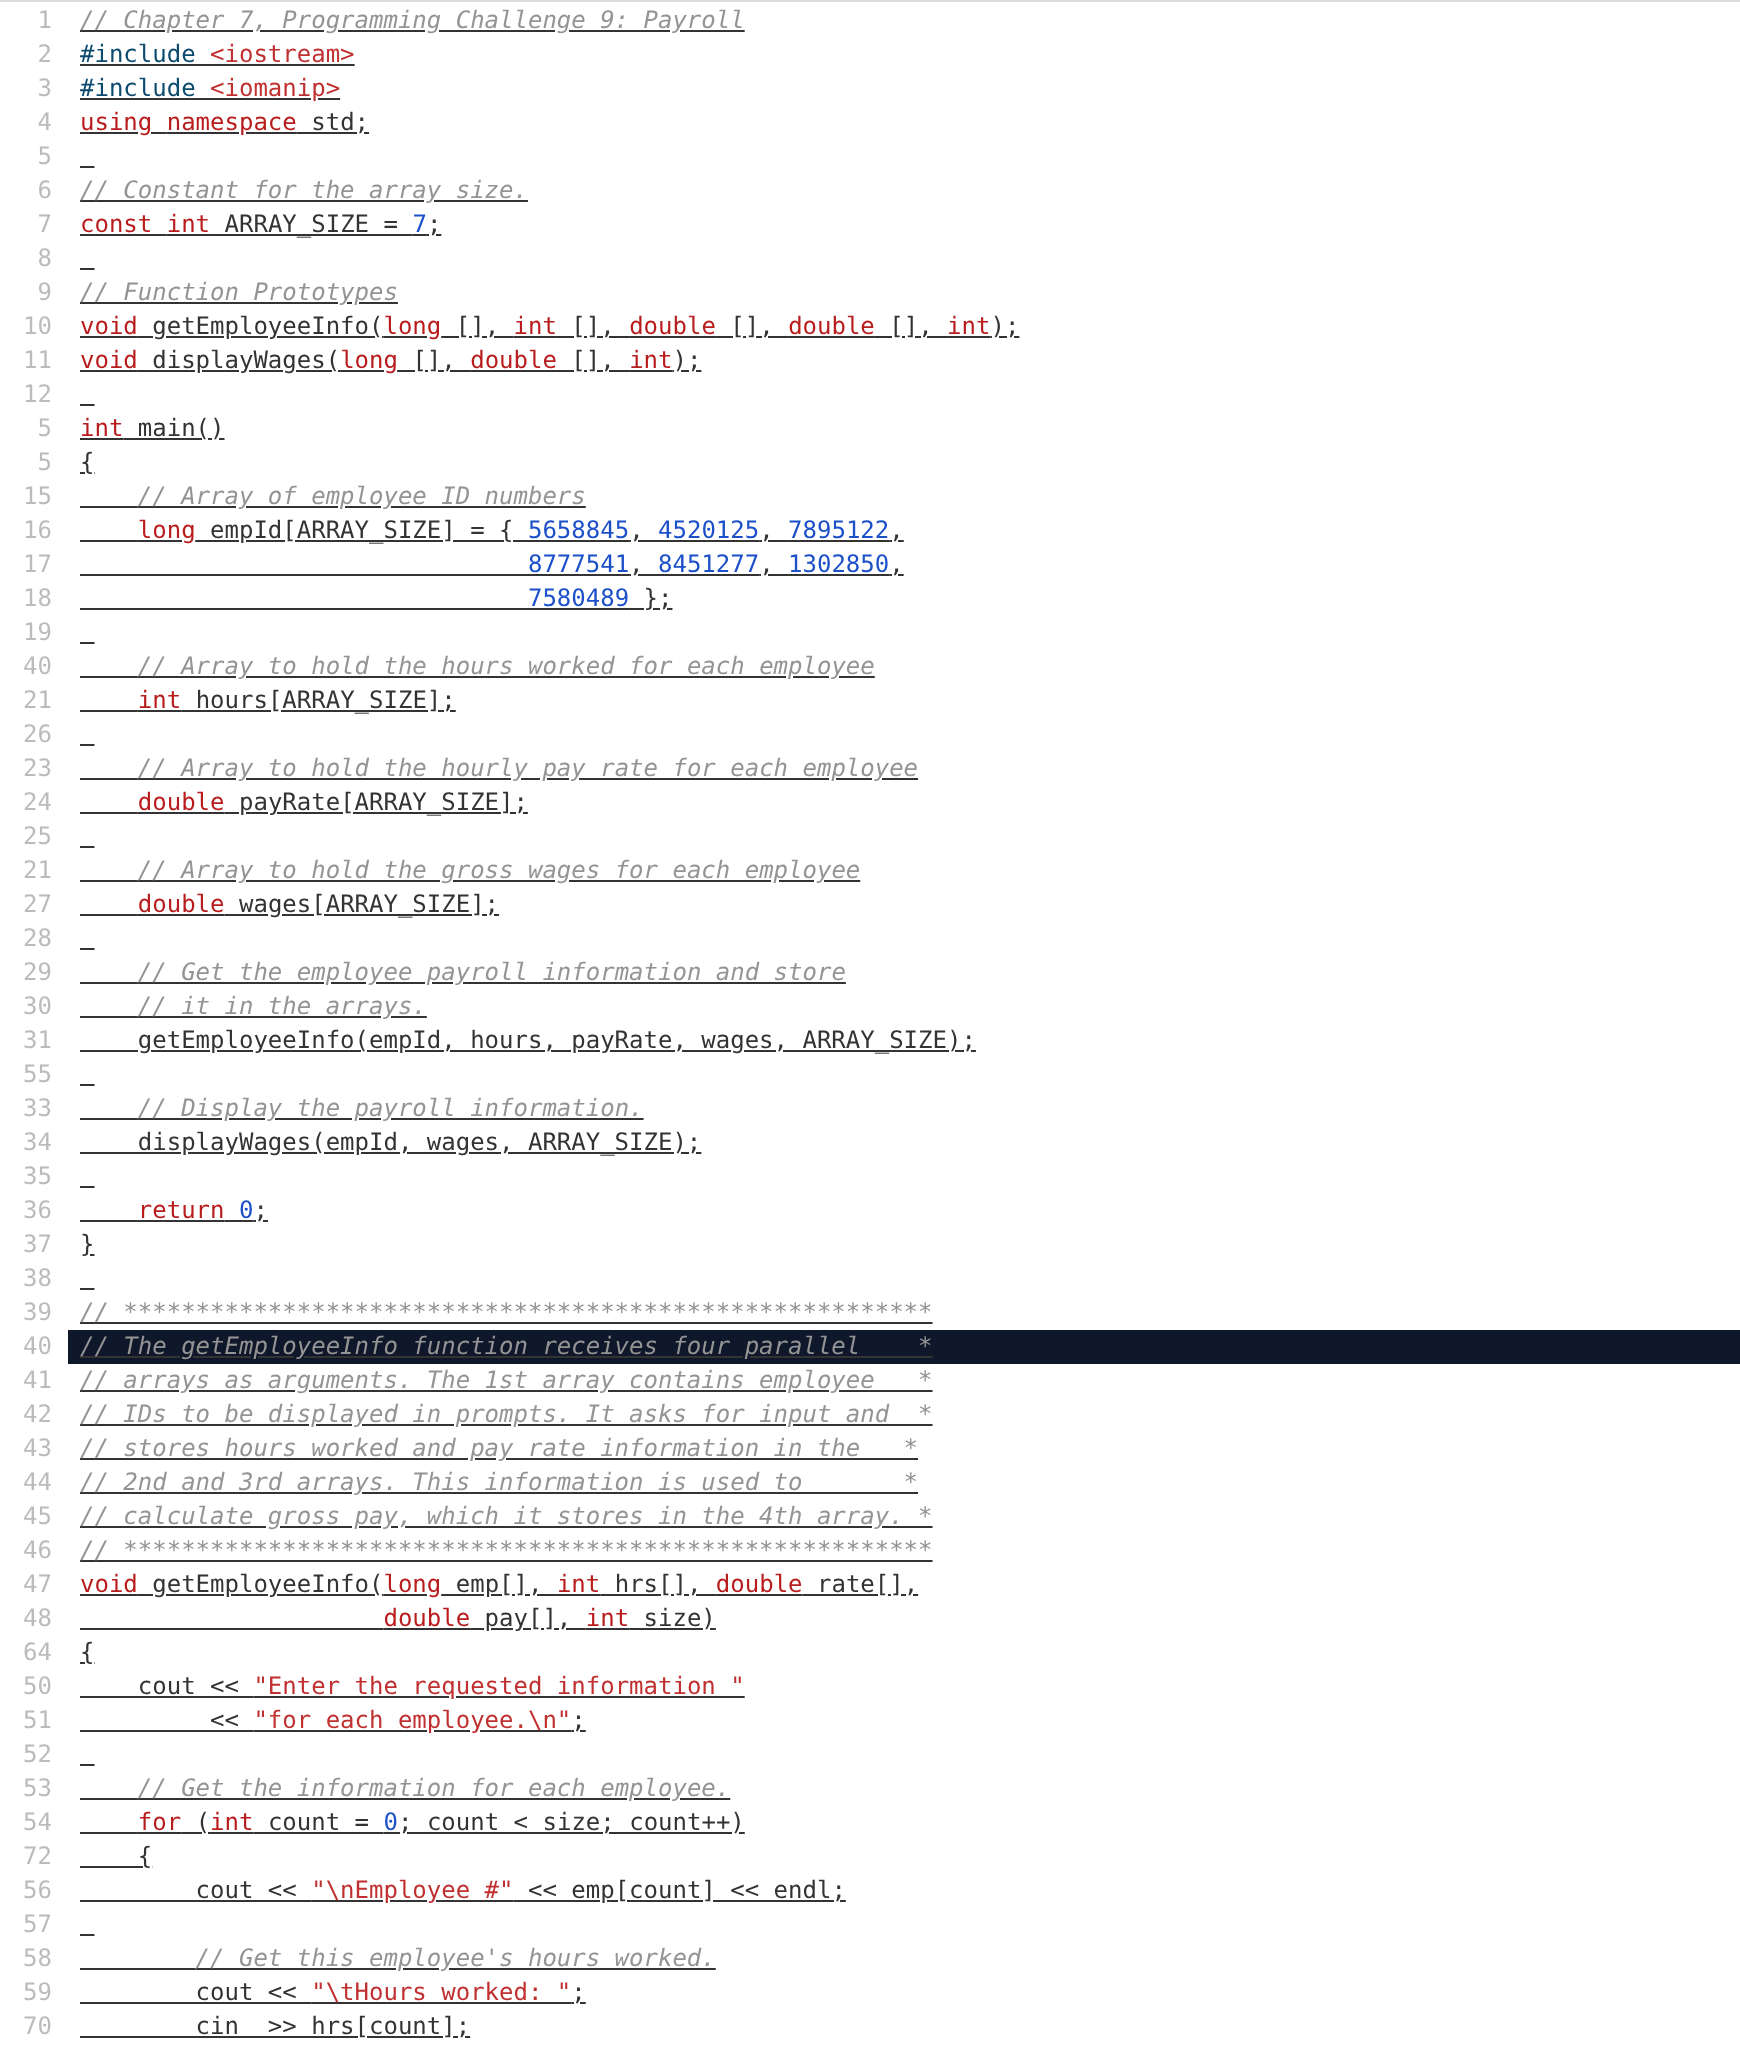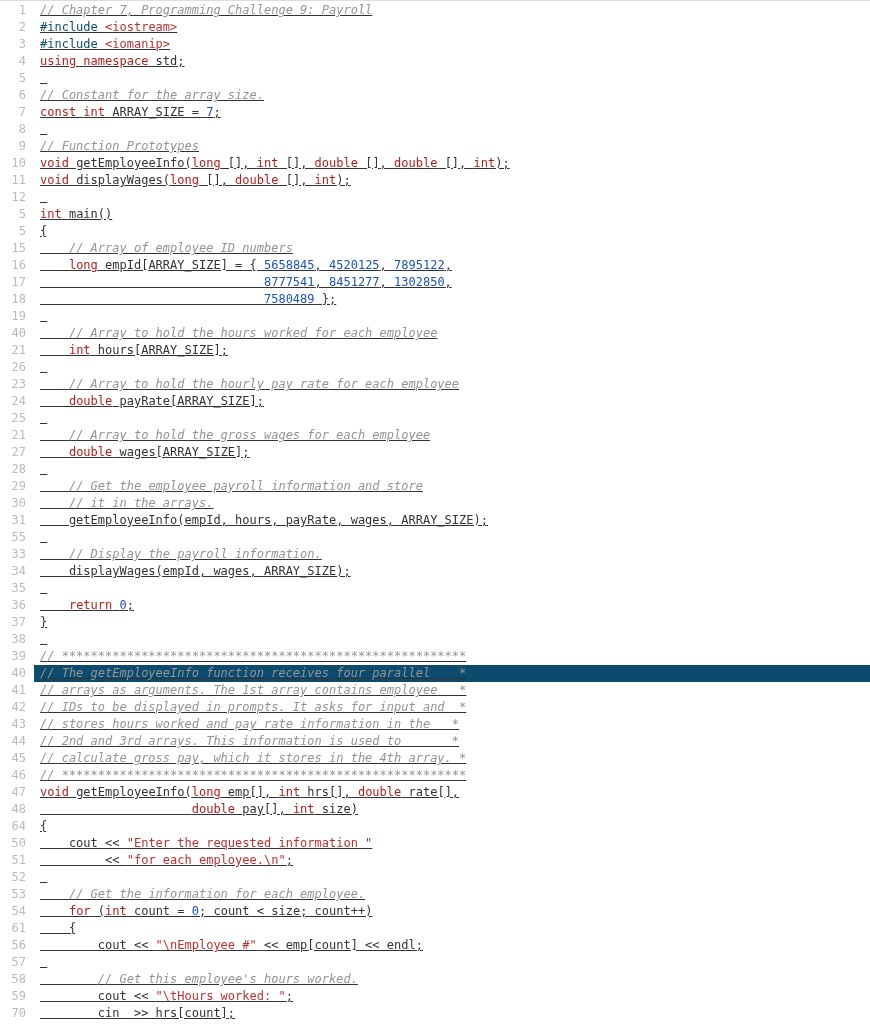--- a/index.html
+++ b/index.html
@@ -32,21 +32,21 @@
     flex: 1;
     padding-top: 1px;
     padding-left: 6px;
     white-space: pre;
     text-decoration: underline;
   }
   .line {
     height: 17px;
   }
   .line.hl {
-    background: #0c4a6e;
+    background: #0f172a;
     margin-left: -6px;
     padding-left: 6px;
   }
   .c  { color: #949494; font-style: italic; }
   .kw { color: #b91c1c; }
   .pp { color: #0c4a6e; }
   .inc{ color: #c03030; }
   .id { color: #333; }
   .num{ color: #1c50c9; }
   .str{ color: #c03030; }
@@ -103,21 +103,21 @@
       <div>45</div>
       <div>46</div>
       <div>47</div>
       <div>48</div>
       <div>64</div>
       <div>50</div>
       <div>51</div>
       <div>52</div>
       <div>53</div>
       <div>54</div>
-      <div>61</div>
+      <div>72</div>
       <div>56</div>
       <div>57</div>
       <div>58</div>
       <div>59</div>
       <div>70</div>
     </div>
   <div class="code"><div class="line"><span class="c">// Chapter 7, Programming Challenge 9: Payroll</span></div><div class="line"><span class="pp">#include </span><span class="inc">&lt;iostream&gt;</span></div><div class="line"><span class="pp">#include </span><span class="inc">&lt;iomanip&gt;</span></div><div class="line"><span class="kw">using </span><span class="kw">namespace</span><span class="id"> std;</span></div><div class="line">&nbsp;</div><div class="line"><span class="c">// Constant for the array size.</span></div><div class="line"><span class="kw">const </span><span class="kw">int</span><span class="id"> ARRAY_SIZE = </span><span class="num">7</span><span class="id">;</span></div><div class="line">&nbsp;</div><div class="line"><span class="c">// Function Prototypes</span></div><div class="line"><span class="kw">void</span><span class="id"> getEmployeeInfo(</span><span class="kw">long</span><span class="id"> [], </span><span class="kw">int</span><span class="id"> [], </span><span class="kw">double</span><span class="id"> [], </span><span class="kw">double</span><span class="id"> [], </span><span class="kw">int</span><span class="id">);</span></div><div class="line"><span class="kw">void</span><span class="id"> displayWages(</span><span class="kw">long</span><span class="id"> [], </span><span class="kw">double</span><span class="id"> [], </span><span class="kw">int</span><span class="id">);</span></div><div class="line">&nbsp;</div><div class="line"><span class="kw">int</span><span class="id"> main()</span></div><div class="line"><span class="id">{</span></div><div class="line"><span class="id">    </span><span class="c">// Array of employee ID numbers</span></div><div class="line"><span class="id">    </span><span class="kw">long</span><span class="id"> empId[ARRAY_SIZE] = { </span><span class="num">5658845</span><span class="id">, </span><span class="num">4520125</span><span class="id">, </span><span class="num">7895122</span><span class="id">,</span></div><div class="line"><span class="id">                               </span><span class="num">8777541</span><span class="id">, </span><span class="num">8451277</span><span class="id">, </span><span class="num">1302850</span><span class="id">,</span></div><div class="line"><span class="id">                               </span><span class="num">7580489</span><span class="id"> };</span></div><div class="line">&nbsp;</div><div class="line"><span class="id">    </span><span class="c">// Array to hold the hours worked for each employee</span></div><div class="line"><span class="id">    </span><span class="kw">int</span><span class="id"> hours[ARRAY_SIZE];</span></div><div class="line">&nbsp;</div><div class="line"><span class="id">    </span><span class="c">// Array to hold the hourly pay rate for each employee</span></div><div class="line"><span class="id">    </span><span class="kw">double</span><span class="id"> payRate[ARRAY_SIZE];</span></div><div class="line">&nbsp;</div><div class="line"><span class="id">    </span><span class="c">// Array to hold the gross wages for each employee</span></div><div class="line"><span class="id">    </span><span class="kw">double</span><span class="id"> wages[ARRAY_SIZE];</span></div><div class="line">&nbsp;</div><div class="line"><span class="id">    </span><span class="c">// Get the employee payroll information and store</span></div><div class="line"><span class="id">    </span><span class="c">// it in the arrays.</span></div><div class="line"><span class="id">    getEmployeeInfo(empId, hours, payRate, wages, ARRAY_SIZE);</span></div><div class="line">&nbsp;</div><div class="line"><span class="id">    </span><span class="c">// Display the payroll information.</span></div><div class="line"><span class="id">    displayWages(empId, wages, ARRAY_SIZE);</span></div><div class="line">&nbsp;</div><div class="line"><span class="id">    </span><span class="kw">return</span><span class="id"> </span><span class="num">0</span><span class="id">;</span></div><div class="line"><span class="id">}</span></div><div class="line">&nbsp;</div><div class="line"><span class="c">// ********************************************************</span></div><div class="line hl"><span class="c">// The getEmployeeInfo function receives four parallel    *</span></div><div class="line"><span class="c">// arrays as arguments. The 1st array contains employee   *</span></div><div class="line"><span class="c">// IDs to be displayed in prompts. It asks for input and  *</span></div><div class="line"><span class="c">// stores hours worked and pay rate information in the   *</span></div><div class="line"><span class="c">// 2nd and 3rd arrays. This information is used to       *</span></div><div class="line"><span class="c">// calculate gross pay, which it stores in the 4th array. *</span></div><div class="line"><span class="c">// ********************************************************</span></div><div class="line"><span class="kw">void</span><span class="id"> getEmployeeInfo(</span><span class="kw">long</span><span class="id"> emp[], </span><span class="kw">int</span><span class="id"> hrs[], </span><span class="kw">double</span><span class="id"> rate[],</span></div><div class="line"><span class="id">                     </span><span class="kw">double</span><span class="id"> pay[], </span><span class="kw">int</span><span class="id"> size)</span></div><div class="line"><span class="id">{</span></div><div class="line"><span class="id">    cout &lt;&lt; </span><span class="str">"Enter the requested information "</span></div><div class="line"><span class="id">         &lt;&lt; </span><span class="str">"for each employee.\n"</span><span class="id">;</span></div><div class="line">&nbsp;</div><div class="line"><span class="id">    </span><span class="c">// Get the information for each employee.</span></div><div class="line"><span class="id">    </span><span class="kw">for</span><span class="id"> (</span><span class="kw">int</span><span class="id"> count = </span><span class="num">0</span><span class="id">; count &lt; size; count++)</span></div><div class="line"><span class="id">    {</span></div><div class="line"><span class="id">        cout &lt;&lt; </span><span class="str">"\nEmployee #"</span><span class="id"> &lt;&lt; emp[count] &lt;&lt; endl;</span></div><div class="line">&nbsp;</div><div class="line"><span class="id">        </span><span class="c">// Get this employee's hours worked.</span></div><div class="line"><span class="id">        cout &lt;&lt; </span><span class="str">"\tHours worked: "</span><span class="id">;</span></div><div class="line"><span class="id">        cin  &gt;&gt; hrs[count];</span></div></div>
 </div>
 
 </body></html>

